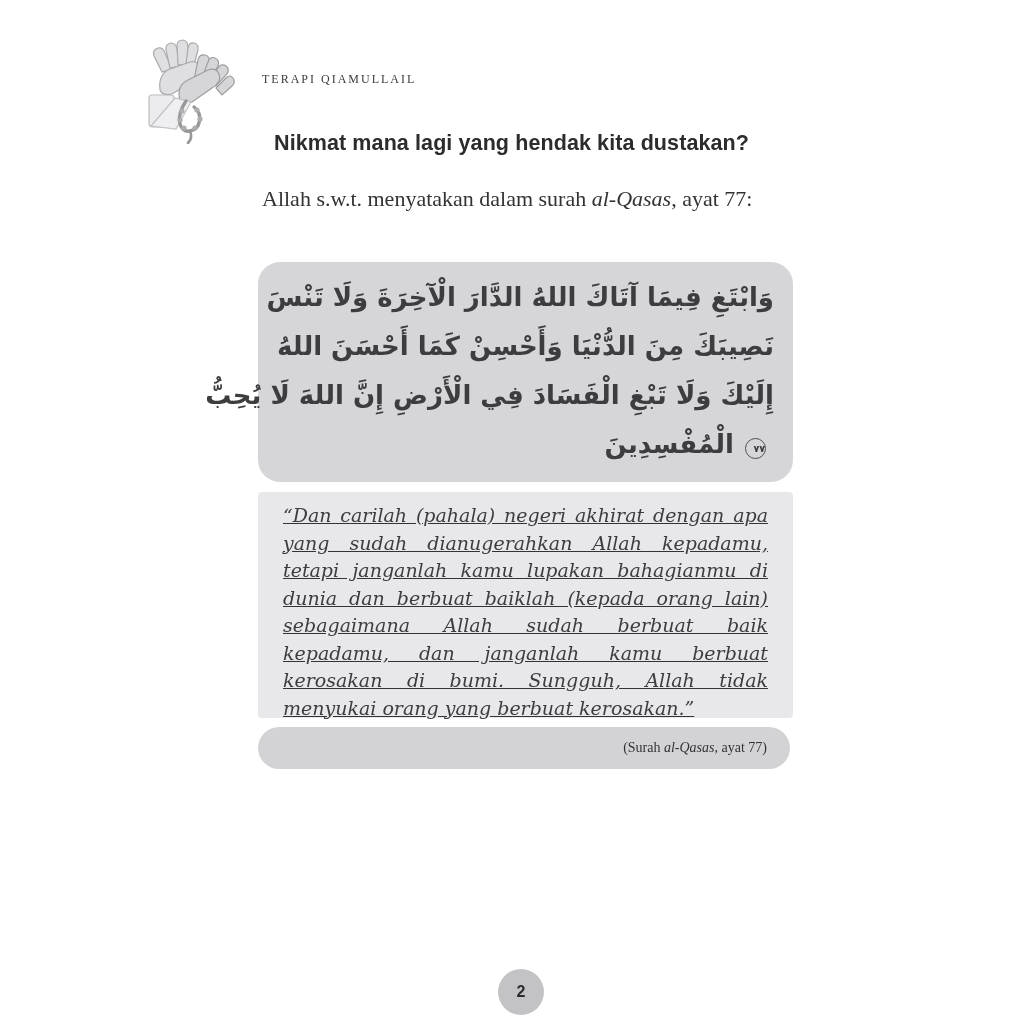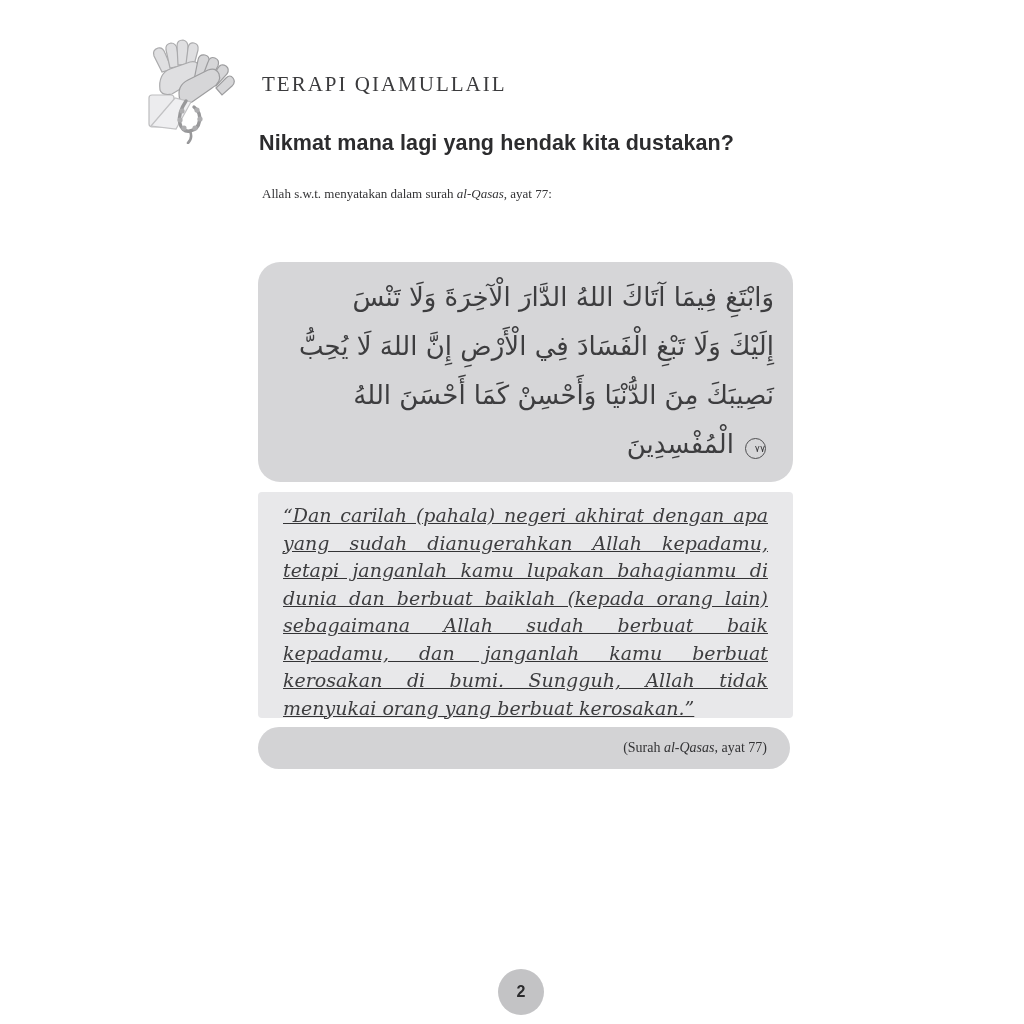--- a/index.html
+++ b/index.html
@@ -16,44 +16,44 @@
     width:1024px;height:1024px;position:relative;overflow:hidden;
     font-family:"Liberation Serif", serif;color:var(--ink,#333);
   }
   .page{position:absolute;inset:0;background:#ffffff;}
 
   .logo{position:absolute;left:146px;top:38px;width:90px;height:106px;}
 
   .book-title{
     position:absolute;left:262px;top:72px;
     font-family:"Liberation Serif", serif;
-    font-size:21px;letter-spacing:2px;color:#3b3b3d;
+    font-size:12px;letter-spacing:2px;color:#3b3b3d;
   }
 
   .heading{
-    position:absolute;left:259px;top:131px;width:560px;
+    position:absolute;left:274px;top:131px;width:560px;
     font-family:"Liberation Sans", sans-serif;font-weight:700;
     font-size:21.5px;color:#2c2c2e;letter-spacing:0.1px;
   }
 
   .intro{
     position:absolute;left:262px;top:186px;width:560px;
-    font-size:13px;color:var(--ink,#333);
+    font-size:22px;color:var(--ink,#333);
   }
   .intro .it{font-style:italic;}
 
   .arabic-box{
     position:absolute;left:258px;top:262px;width:535px;height:220px;
     background:var(--arabic_box,#d6d6d8);border-radius:22px;
     padding:11px 19px 0 19px;
   }
   .q-line{
     direction:rtl;text-align:right;white-space:nowrap;
     font-family:"DejaVu Sans", sans-serif;
-    font-size:26px;line-height:49px;color:var(--ink_soft,#3d3d3f);
+    font-size:26px;line-height:49px;color:var(--ink_soft,#3d3d3f);font-weight:bold;
   }
   .q-last{direction:ltr;text-align:right;padding-right:8px;}
   .verse-marker{
     display:inline-block;width:21px;height:21px;border-radius:50%;
     border:1.6px solid #4e4e50;margin-left:11px;vertical-align:1px;
     font-size:9.5px;line-height:19px;
     color:#3a3a3c;background:transparent;
   }
 
   .trans-box{
@@ -124,22 +124,22 @@
   </div>
 
   <div class="book-title">TERAPI QIAMULLAIL</div>
 
   <h1 class="heading">Nikmat mana lagi yang hendak kita dustakan?</h1>
 
   <p class="intro"><span>Allah s.w.t. menyatakan dalam surah </span><span class="it">al-Qasas</span><span>, ayat 77:</span></p>
 
   <div class="arabic-box">
     <div class="q-line">وَابْتَغِ فِيمَا آتَاكَ اللهُ الدَّارَ الْآخِرَةَ وَلَا تَنْسَ</div>
+    <div class="q-line">نَصِيبَكَ مِنَ الدُّنْيَا وَأَحْسِنْ كَمَا أَحْسَنَ اللهُ</div>
     <div class="q-line">إِلَيْكَ وَلَا تَبْغِ الْفَسَادَ فِي الْأَرْضِ إِنَّ اللهَ لَا يُحِبُّ</div>
-    <div class="q-line">نَصِيبَكَ مِنَ الدُّنْيَا وَأَحْسِنْ كَمَا أَحْسَنَ اللهُ</div>
     <div class="q-line q-last">
       <span>الْمُفْسِدِينَ</span><span class="verse-marker">٧٧</span>
     </div>
   </div>
 
   <div class="trans-box">
     <p class="trans-text">“Dan carilah (pahala) negeri akhirat dengan apa yang sudah dianugerahkan Allah kepadamu, tetapi janganlah kamu lupakan bahagianmu di dunia dan berbuat baiklah (kepada orang lain) sebagaimana Allah sudah berbuat baik kepadamu, dan janganlah kamu berbuat kerosakan di bumi. Sungguh, Allah tidak menyukai orang yang berbuat kerosakan.”</p>
   </div>
 
   <div class="cite-pill"><span>(Surah </span><span class="it">al-Qasas</span><span>, ayat 77)</span></div>

